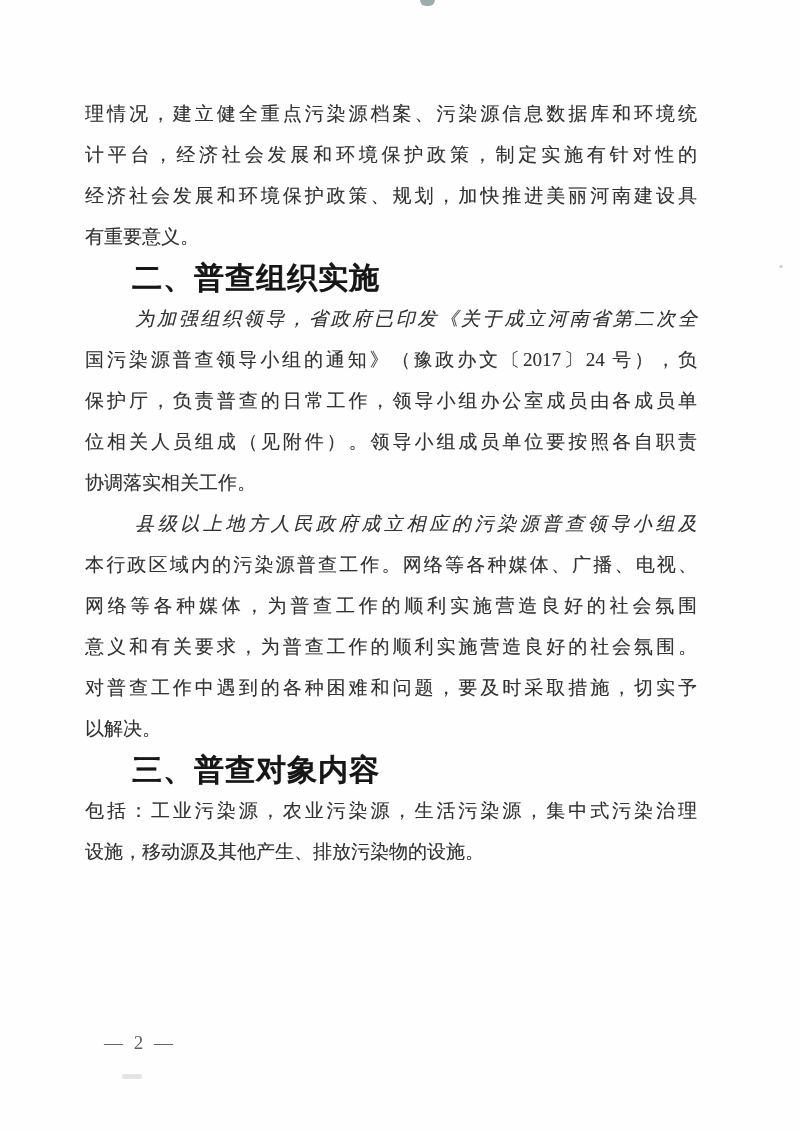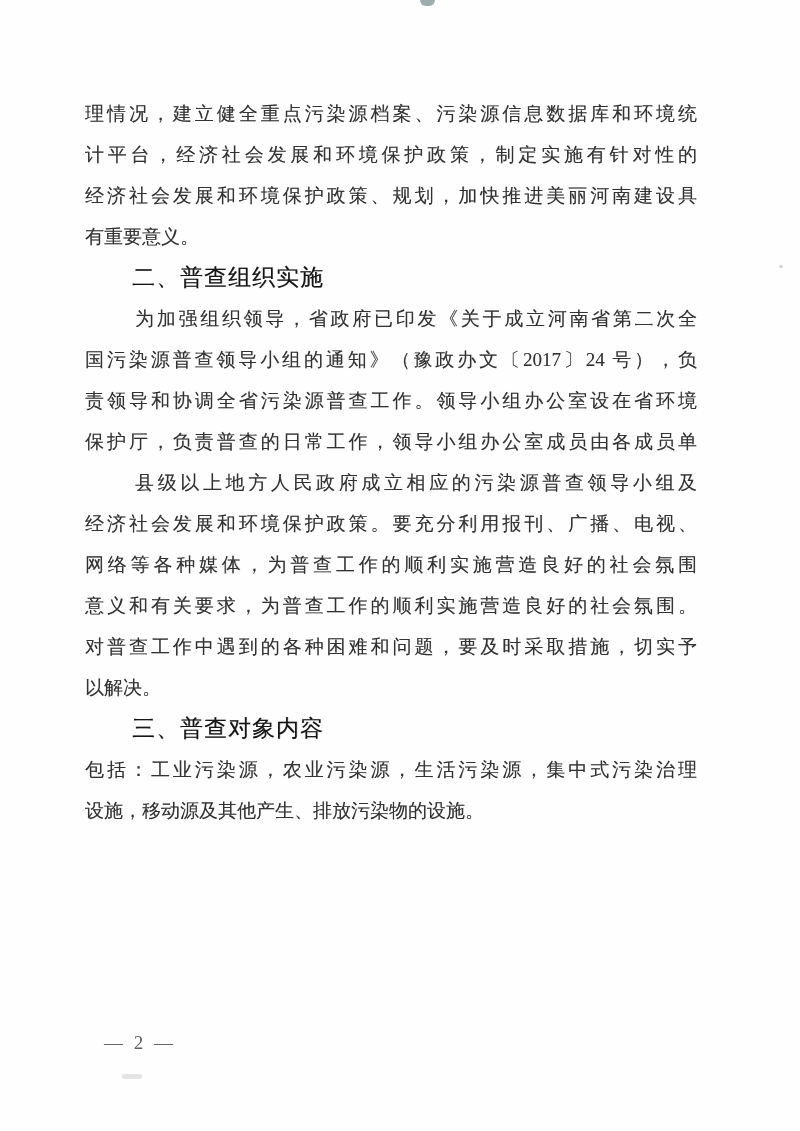--- a/index.html
+++ b/index.html
@@ -32,24 +32,25 @@
     color: var(--text, #323232);
     text-shadow: 0.3px 0.3px 0.5px rgba(90,90,90,0.45);
   }
   .line.fill {
     text-align: justify;
     text-align-last: justify;
     text-justify: inter-character;
   }
   .line.indent {
     padding-left: 50px;
+    font-style: italic;
   }
   .line.heading {
-    font-weight: normal;
-    font-size: 23px;
+    font-weight: bold;
+    font-size: 30px;
     color: var(--heading, #161616);
     padding-left: 47px;
     letter-spacing: 1px;
     text-shadow: 0.4px 0.4px 0.4px rgba(40,40,40,0.5);
   }
   .footer {
     position: absolute;
     left: 104px;
     top: 1031px;
     font-size: 19px;
@@ -87,24 +88,25 @@
   <div class="artifact artifact-speck"></div>
 
   <main class="content" id="doc-content">
       <div class="line body fill">理情况，建立健全重点污染源档案、污染源信息数据库和环境统</div>
       <div class="line body fill">计平台，经济社会发展和环境保护政策，制定实施有针对性的</div>
       <div class="line body fill">经济社会发展和环境保护政策、规划，加快推进美丽河南建设具</div>
       <div class="line body">有重要意义。</div>
       <div class="line heading">二、普查组织实施</div>
       <div class="line body fill indent">为加强组织领导，省政府已印发《关于成立河南省第二次全</div>
       <div class="line body fill">国污染源普查领导小组的通知》（豫政办文〔2017〕24 号），负</div>
-      <div class="line body fill">责领导和协调全省污染源普查工作。领导小组办公室设在省环境</div>
       <div class="line body fill">保护厅，负责普查的日常工作，领导小组办公室成员由各成员单</div>
+      <div class="line body fill">位相关人员组成（见附件）。领导小组成员单位要按照各自职责</div>
+      <div class="line body">协调落实相关工作。</div>
       <div class="line body fill indent">县级以上地方人民政府成立相应的污染源普查领导小组及</div>
-      <div class="line body fill">经济社会发展和环境保护政策。要充分利用报刊、广播、电视、</div>
+      <div class="line body fill">本行政区域内的污染源普查工作。网络等各种媒体、广播、电视、</div>
       <div class="line body fill">网络等各种媒体，为普查工作的顺利实施营造良好的社会氛围</div>
       <div class="line body fill">意义和有关要求，为普查工作的顺利实施营造良好的社会氛围。</div>
       <div class="line body fill">对普查工作中遇到的各种困难和问题，要及时采取措施，切实予</div>
       <div class="line body">以解决。</div>
       <div class="line heading">三、普查对象内容</div>
       <div class="line body fill">包括：工业污染源，农业污染源，生活污染源，集中式污染治理</div>
       <div class="line body">设施，移动源及其他产生、排放污染物的设施。</div>
     </main>
 
   <div class="footer">— 2 —</div>

